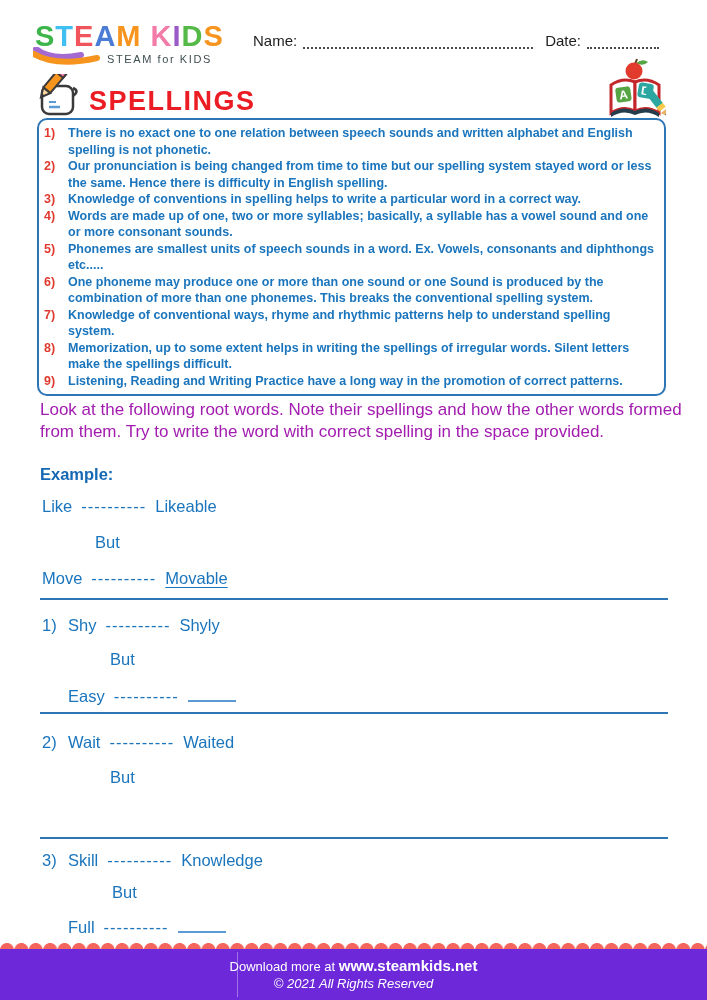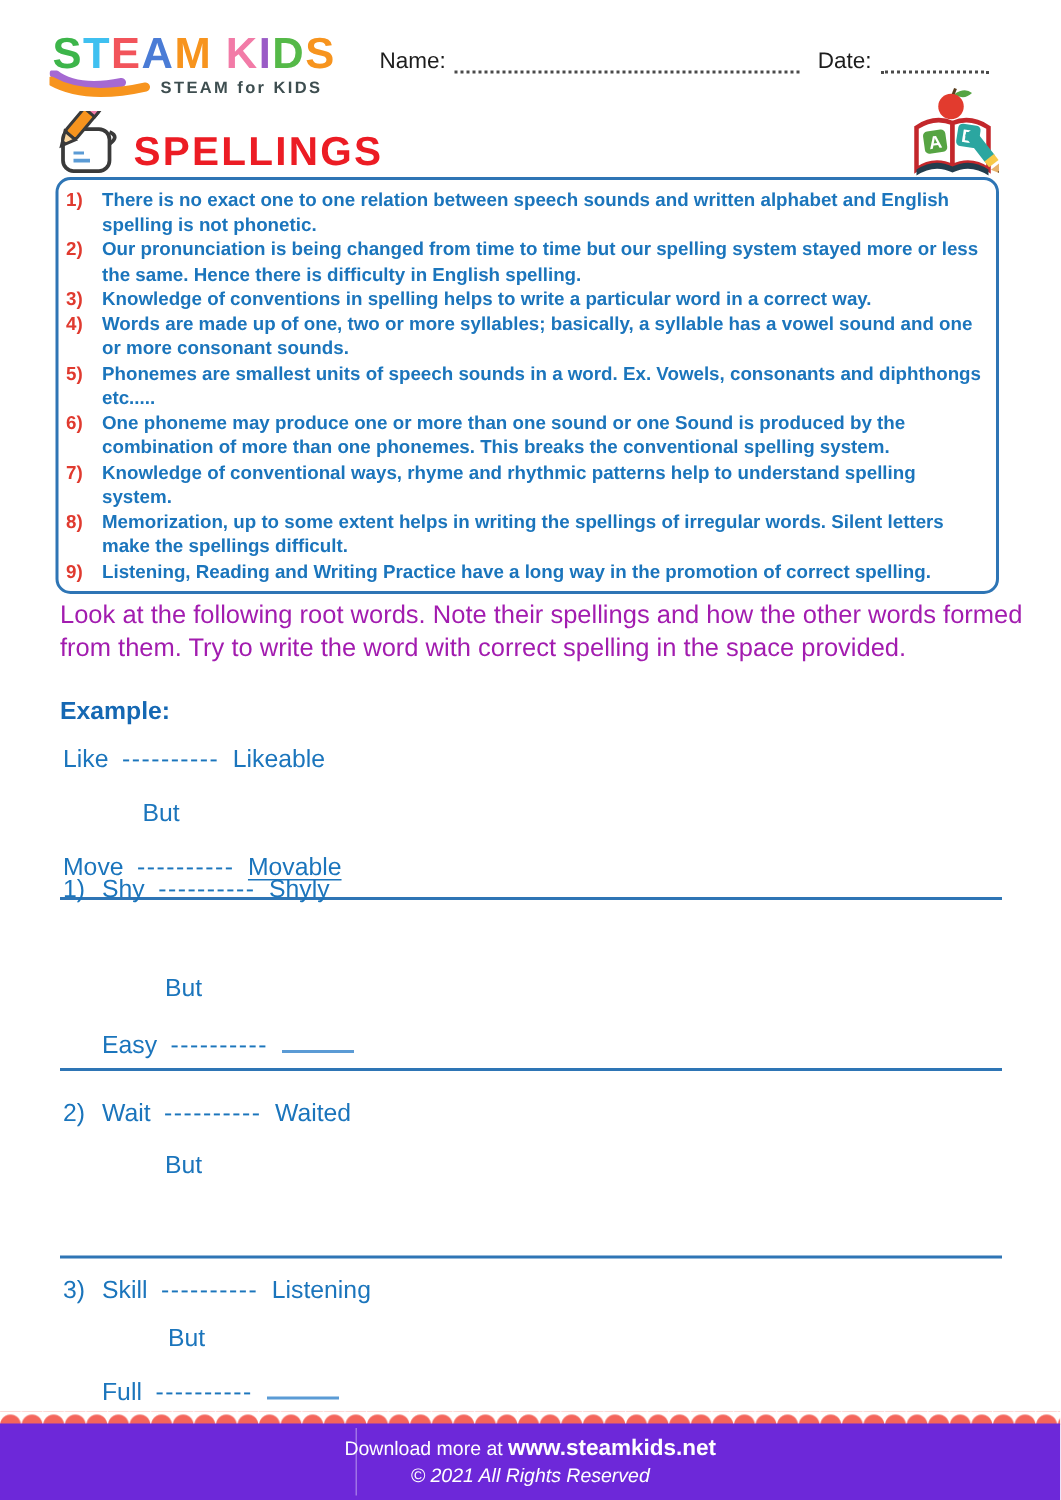--- a/index.html
+++ b/index.html
@@ -5,21 +5,21 @@
   html,body{margin:0;padding:0;background:#fff;}
   .page{position:relative;width:707px;height:1000px;background:#ffffff;overflow:hidden;
         font-family:"Liberation Sans",sans-serif;}
 
   
   .logo{position:absolute;left:35px;top:20px;width:210px;height:56px;}
   .logo-letters{position:absolute;left:0;top:0;font-size:29px;font-weight:700;letter-spacing:1px;white-space:nowrap;}
   .logo-letters span{display:inline-block;}
   .lspace{width:9px;}
   .logo-swoosh{position:absolute;left:-2px;top:27px;}
-  .logo-subtitle{position:absolute;left:72px;top:33px;font-size:11px;font-weight:bold;
+  .logo-subtitle{position:absolute;left:72px;top:33px;font-size:11px;font-weight:normal;
                  color:#3E4E50;letter-spacing:1.6px;white-space:nowrap;}
 
   
   .name-row{position:absolute;left:253px;top:32px;font-size:15px;color:#1d1d1d;
             display:flex;align-items:flex-end;white-space:nowrap;}
   .writeline{display:inline-block;border-bottom:2px dotted #4a4a4a;height:13px;margin-left:6px;}
   .name-line{width:230px;}
   .date-line{width:72px;}
   .date-label{margin-left:12px;}
 
@@ -127,21 +127,21 @@
     <div class="title-text">SPELLINGS</div>
   </div>
 
   <div class="intro-box">
     <div class="point">
         <span class="pnum">1)</span>
         <span class="ptext">There is no exact one to one relation between speech sounds and written alphabet and English spelling is not phonetic.</span>
       </div>
     <div class="point">
         <span class="pnum">2)</span>
-        <span class="ptext">Our pronunciation is being changed from time to time but our spelling system stayed more or less the same. Hence there is difficulty in English spelling.</span>
+        <span class="ptext">Our pronunciation is being changed from time to time but our spelling system stayed word or less the same. Hence there is difficulty in English spelling.</span>
       </div>
     <div class="point">
         <span class="pnum">3)</span>
         <span class="ptext">Knowledge of conventions in spelling helps to write a particular word in a correct way.</span>
       </div>
     <div class="point">
         <span class="pnum">4)</span>
         <span class="ptext">Words are made up of one, two or more syllables; basically, a syllable has a vowel sound and one or more consonant sounds.</span>
       </div>
     <div class="point">
@@ -155,53 +155,53 @@
     <div class="point">
         <span class="pnum">7)</span>
         <span class="ptext">Knowledge of conventional ways, rhyme and rhythmic patterns help to understand spelling system.</span>
       </div>
     <div class="point">
         <span class="pnum">8)</span>
         <span class="ptext">Memorization, up to some extent helps in writing the spellings of irregular words. Silent letters make the spellings difficult.</span>
       </div>
     <div class="point">
         <span class="pnum">9)</span>
-        <span class="ptext">Listening, Reading and Writing Practice have a long way in the promotion of correct spelling.</span>
+        <span class="ptext">Listening, Reading and Writing Practice have a long way in the promotion of correct patterns.</span>
       </div>
   </div>
 
   <div class="instruction">Look at the following root words. Note their spellings and how the other words formed from them. Try to write the word with correct spelling in the space provided.</div>
   <div class="example-label">Example:</div>
 
   <div class="wrow" style="left:42px;top:497px;">
     <span>Like</span><span class="dashes">----------</span><span>Likeable</span>
   </div>
   <div class="wrow" style="left:95px;top:533px;">But</div>
   <div class="wrow" style="left:42px;top:569px;">
     <span>Move</span><span class="dashes">----------</span><span class="u">Movable</span>
   </div>
   <div class="sep" style="top:598px;"></div>
 
-  <div class="wrow" style="left:42px;top:584px;">
+  <div class="wrow" style="left:42px;top:616px;">
     <span class="enum">1)</span><span>Shy</span><span class="dashes">----------</span><span>Shyly</span>
   </div>
   <div class="wrow" style="left:110px;top:650px;">But</div>
   <div class="wrow" style="left:68px;top:687px;">
     <span>Easy</span><span class="dashes">----------</span><span class="blank blank-sm"></span>
   </div>
   <div class="sep" style="top:712px;"></div>
 
   <div class="wrow" style="left:42px;top:733px;">
     <span class="enum">2)</span><span>Wait</span><span class="dashes">----------</span><span>Waited</span>
   </div>
   <div class="wrow" style="left:110px;top:768px;">But</div>
   <div class="sep" style="top:837px;"></div>
 
   <div class="wrow" style="left:42px;top:851px;">
-    <span class="enum">3)</span><span>Skill</span><span class="dashes">----------</span><span>Listening</span>
+    <span class="enum">3)</span><span>Skill</span><span class="dashes">----------</span><span>Knowledge</span>
   </div>
   <div class="wrow" style="left:112px;top:883px;">But</div>
   <div class="wrow" style="left:68px;top:918px;">
     <span>Full</span><span class="dashes">----------</span><span class="blank blank-sm"></span>
   </div>
 
   <div class="scallops"></div>
   <div class="footer">
     <div class="footer-divider"></div>
     <div class="fl1">

